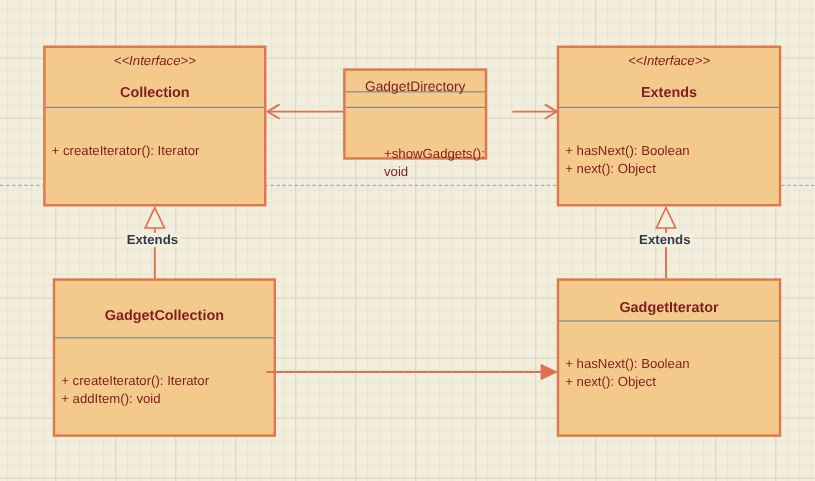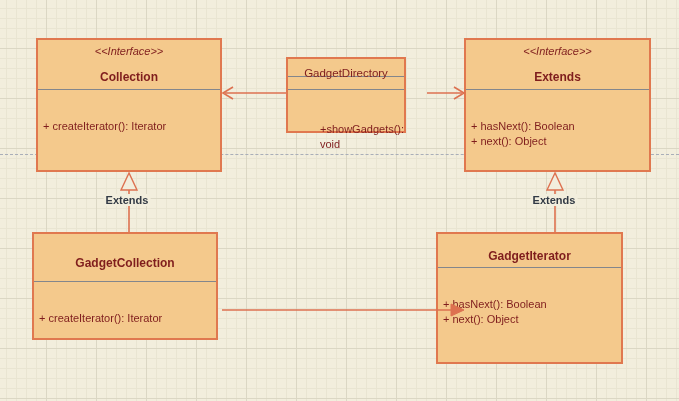--- a/index.html
+++ b/index.html
@@ -65,23 +65,23 @@
     text-align: left;
     margin-top: 24px;
   }
   #node-collection { left: 36px; top: 38px; width: 186px; height: 134px; }
   #node-collection .uml-header { height: 50px; }
   #node-iterator { left: 464px; top: 38px; width: 187px; height: 134px; }
   #node-iterator .uml-header { height: 50px; }
   #node-gadget-directory { left: 286px; top: 57px; width: 120px; height: 76px; }
   #node-gadget-directory .uml-header { height: 18px; }
   #node-gadget-directory .uml-members { padding-top: 8px; padding-left: 32px; }
-  #node-gadget-collection { left: 32px; top: 232px; width: 186px; height: 108px; }
+  #node-gadget-collection { left: 44px; top: 232px; width: 186px; height: 132px; }
   #node-gadget-collection .uml-header { height: 48px; }
-  #node-gadget-iterator { left: 436px; top: 232px; width: 187px; height: 132px; }
+  #node-gadget-iterator { left: 464px; top: 232px; width: 187px; height: 132px; }
   #node-gadget-iterator .uml-header { height: 34px; }
   .edge-label {
     position: absolute;
     transform: translate(-50%, -50%);
     background: #f2eedd;
     font-size: 11px;
     color: #323a45;
     padding: 0 2px;
     z-index: 4;
     white-space: nowrap;
@@ -150,20 +150,21 @@
       <div class="member">+ next(): Object</div>
     </div>
   </div>
 
   <div class="uml-class" id="node-gadget-collection">
     <div class="uml-header">
       <div class="class-name">GadgetCollection</div>
     </div>
     <div class="uml-members">
       <div class="member">+ createIterator(): Iterator</div>
+      <div class="member">+ addItem(): void</div>
     </div>
   </div>
 
   <div class="uml-class" id="node-gadget-iterator">
     <div class="uml-header">
       <div class="class-name">GadgetIterator</div>
     </div>
     <div class="uml-members">
       <div class="member">+ hasNext(): Boolean</div>
       <div class="member">+ next(): Object</div>

